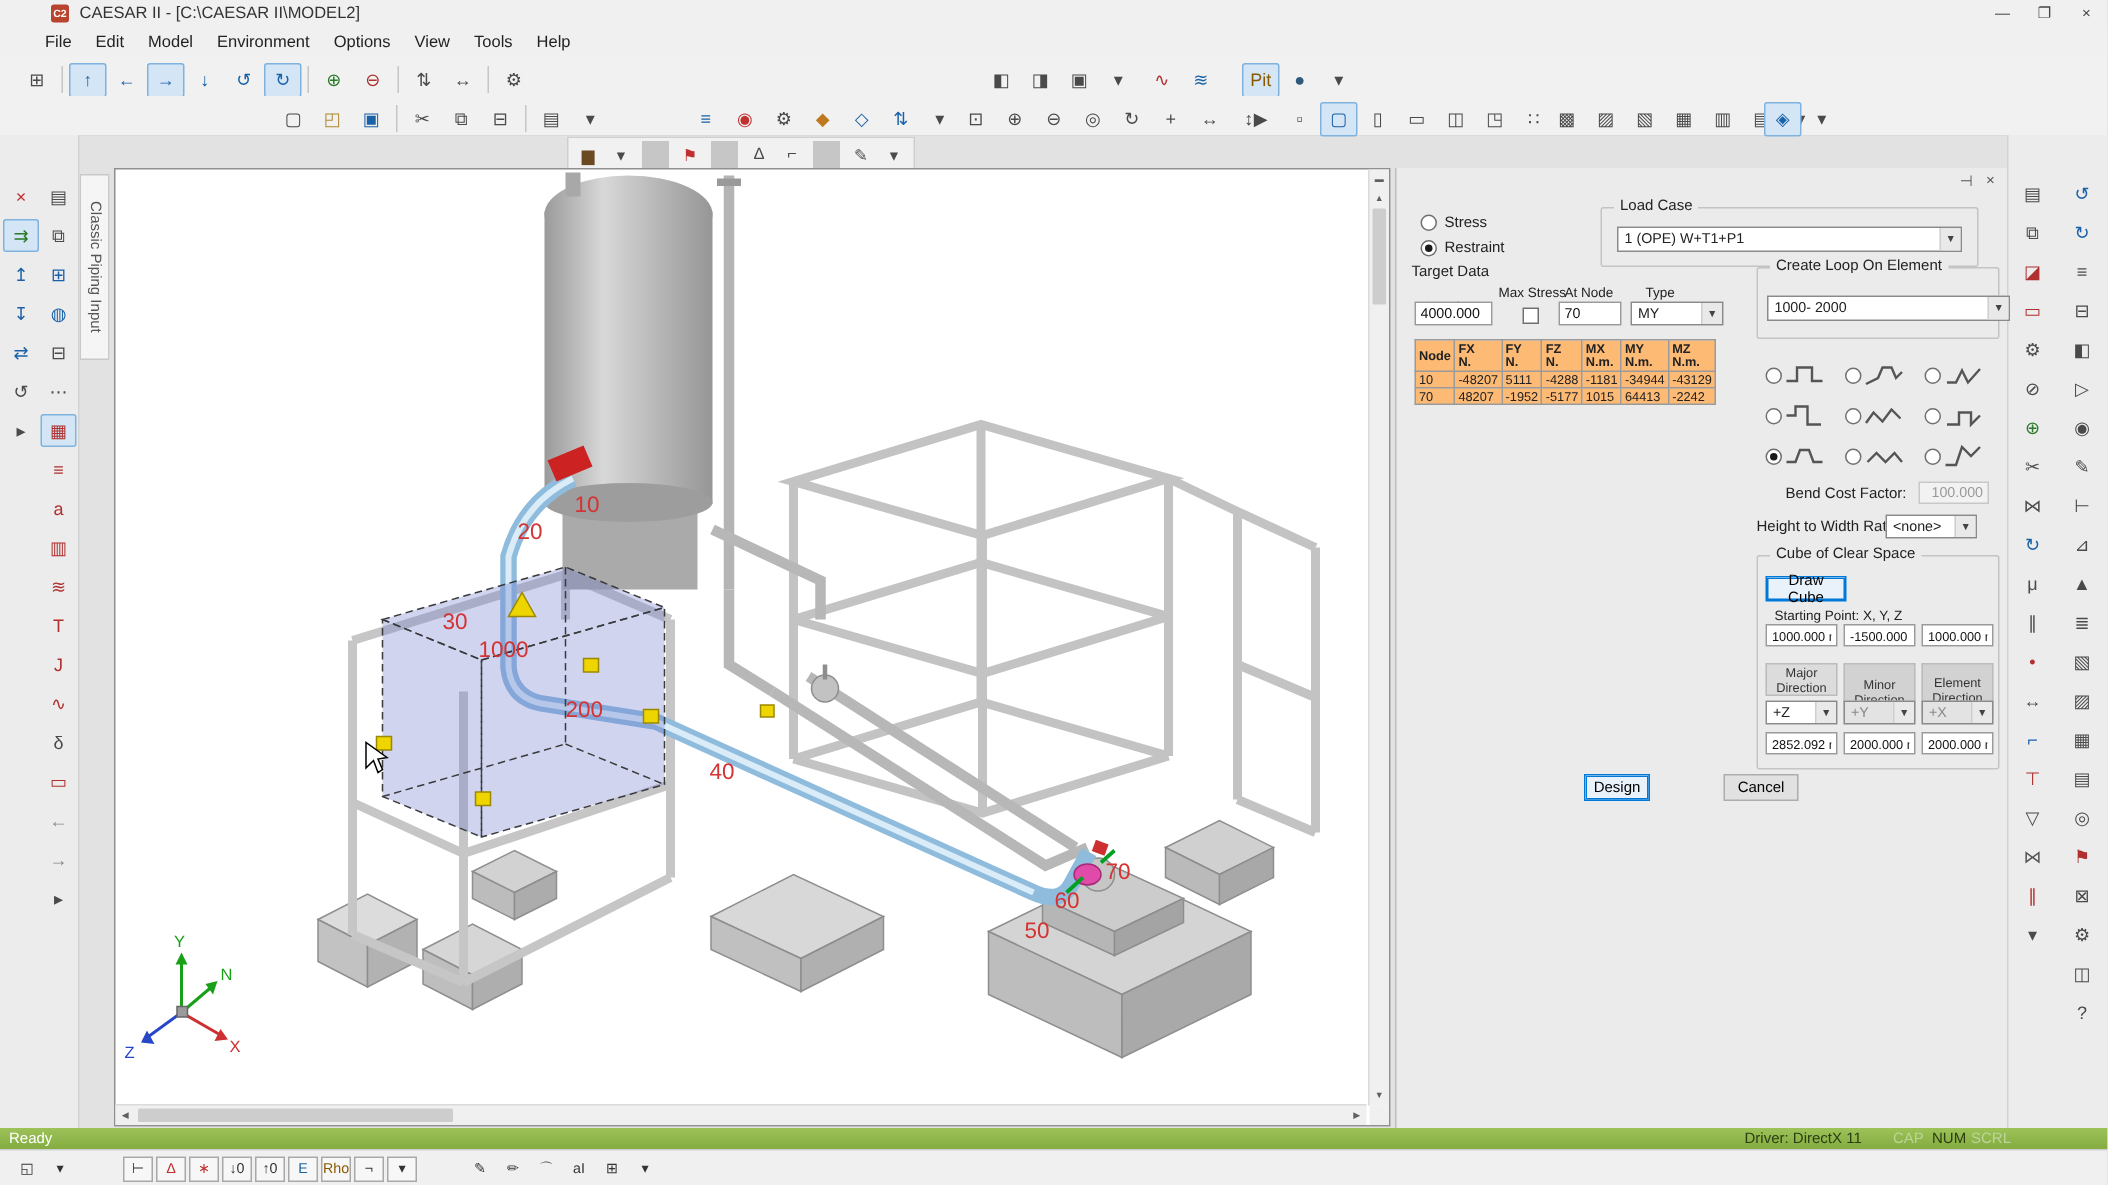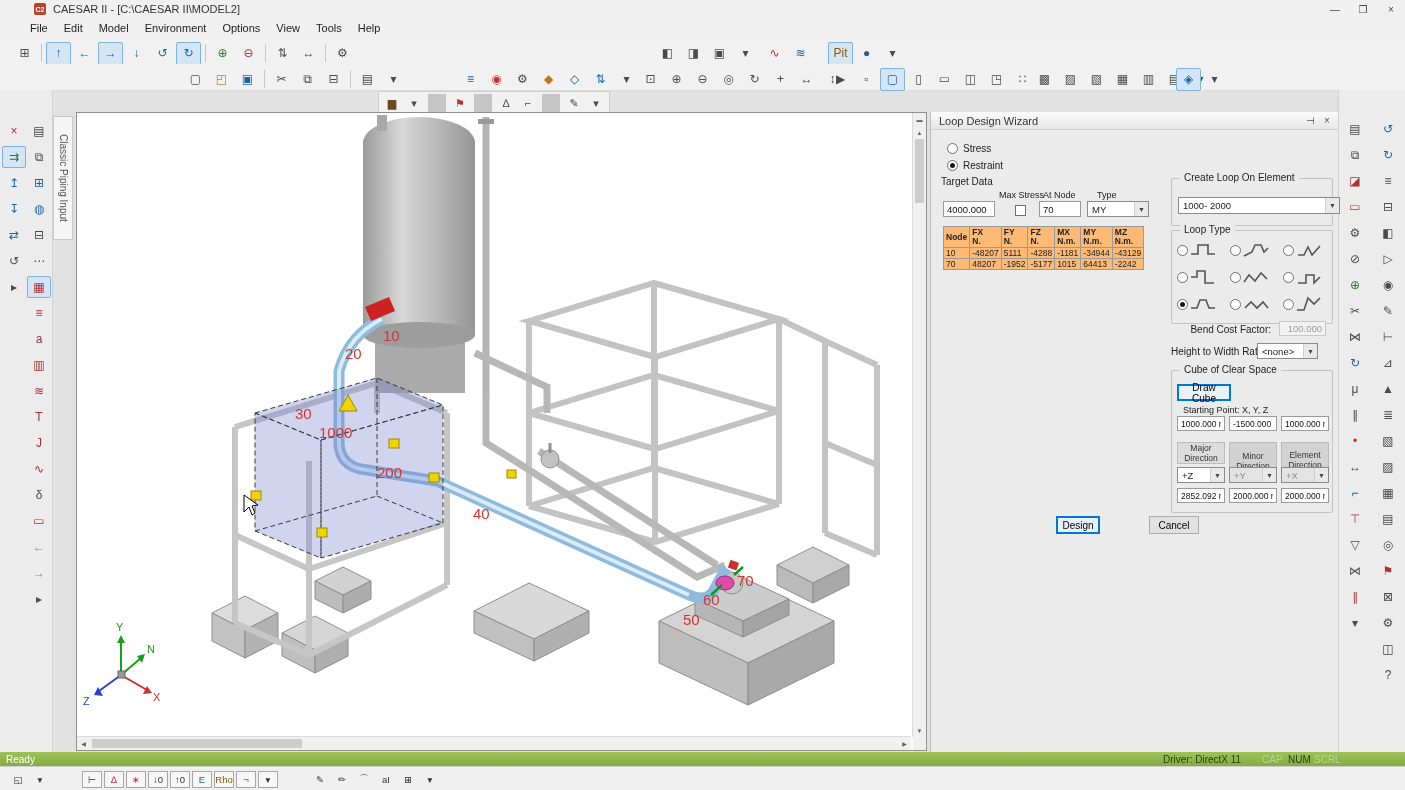--- a/index.html
+++ b/index.html
@@ -450,35 +450,38 @@
   <div class="hscroll">
     <div class="sbtn">◀</div>
     <div class="sthumb-h"></div>
     <div style="flex:1"></div>
     <div class="sbtn">▶</div>
   </div>
   <div class="scorner"></div>
 </div>
 
 <div class="abs dlg">
-  <div class="dlg-title">
-    <span class="t">Loop Design Wizard</span>
-  </div>
   <span class="dlg-ico" style="right:20px;transform:rotate(90deg)">⊤</span>
   <span class="dlg-ico" style="right:3px">×</span>
 
   <div class="abs" style="left:16px;top:31px;display:flex;align-items:center;gap:5px">
     <span class="rb"></span>
       <span>Stress</span>
   </div>
   <div class="abs" style="left:16px;top:48px;display:flex;align-items:center;gap:5px">
     <span class="rb checked"></span>
       <span>Restraint</span>
   </div>
 
+  <div class="grp" style="left:136px;top:26px;width:250px;height:38px">
+    <span class="leg">Load Case</span>
+    <div class="dd" style="left:10px;top:12px;width:230px;height:17px">
+      <span>1 (OPE) W+T1+P1</span><span class="ar">▼</span>
+    </div>
+  </div>
 
   <div class="lbl" style="left:10px;top:64px">Target Data</div>
   <div class="lbl" style="left:20px;top:88px">Load</div>
   <input class="inp" style="left: 12px; top: 89px; width: 52px; height: 16px;" readonly="" value="4000.000">
   <div class="lbl" style="left:68px;top:78px;font-size:9px">Max Stress</div>
   <span class="cb abs" style="left:84px;top:93px"></span>
   <div class="lbl" style="left:112px;top:78px;font-size:9px">At Node</div>
   <input class="inp" style="left: 108px; top: 89px; width: 42px; height: 16px;" readonly="" value="70">
   <div class="lbl" style="left:166px;top:78px;font-size:9px">Type</div>
   <div class="dd" style="left:156px;top:89px;width:62px;height:16px">
@@ -542,23 +545,20 @@
       </tbody>
   </table>
 
   <div class="grp" style="left:240px;top:66px;width:160px;height:46px">
     <span class="leg">Create Loop On Element</span>
     <div class="dd" style="left:6px;top:18px;width:162px;height:17px">
       <span>1000- 2000</span><span class="ar">▼</span>
     </div>
   </div>
 
-  <div class="grp" style="left:240px;top:118px;width:160px;height:92px">
-    <span class="leg">Loop Type</span>
-  </div>
   <div class="lt-opt" style="left:246px;top:130px">
       <span class="rb"></span>
     <svg width="26" height="16">
         <polyline points="1,12 8,12 8,3 18,3 18,12 25,12" fill="none" stroke="#555" stroke-width="1.6"></polyline>
       </svg>
     </div>
   <div class="lt-opt" style="left:299px;top:130px">
       <span class="rb"></span>
     <svg width="26" height="16">
         <polyline points="1,14 9,10 12,3 18,3 21,10 25,6" fill="none" stroke="#555" stroke-width="1.6"></polyline>

